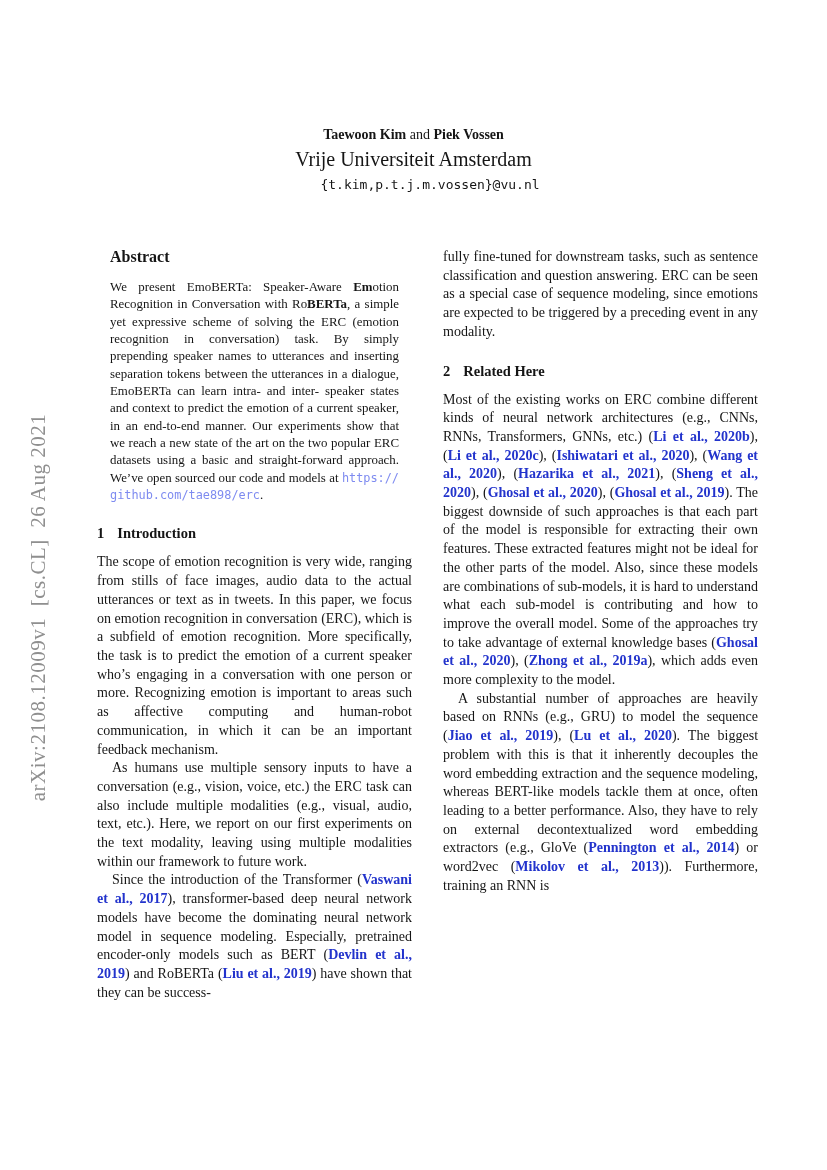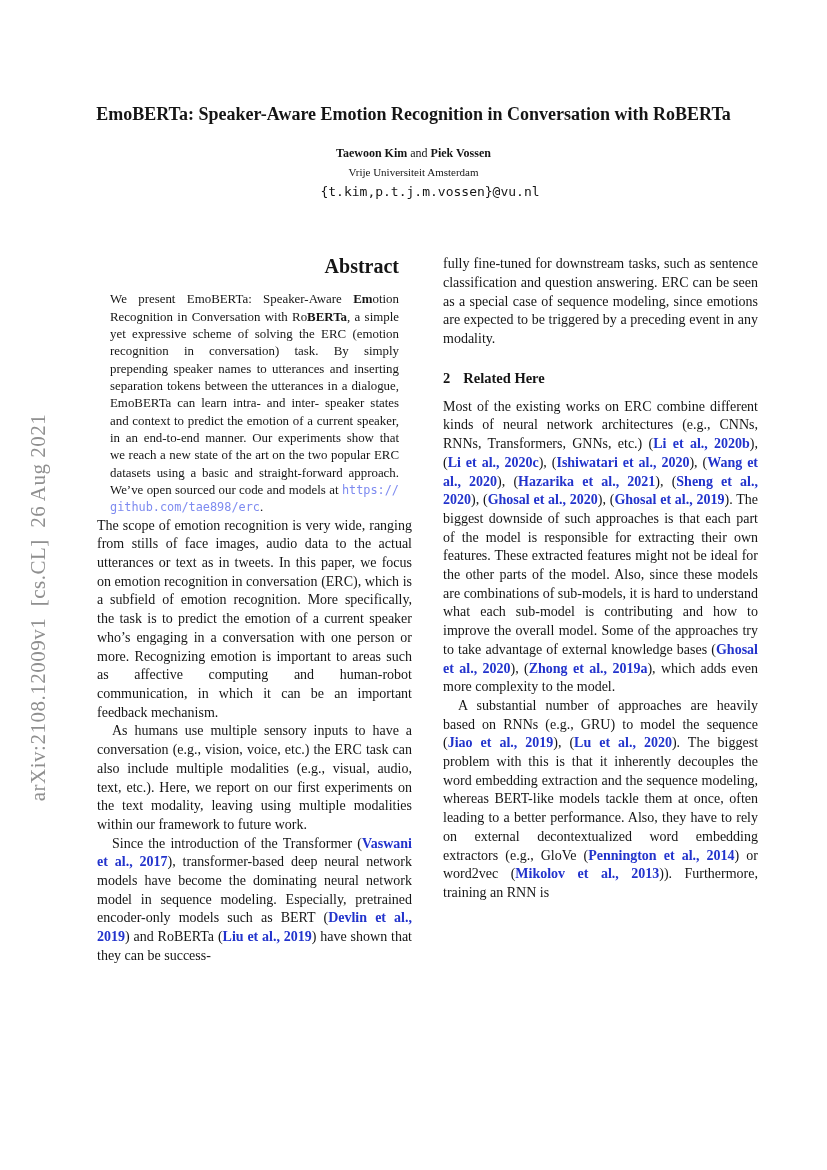--- a/index.html
+++ b/index.html
@@ -31,44 +31,44 @@
 
   
   .head { padding-top: 102px; text-align: center; }
   .title {
     margin: 0 auto;
     max-width: 640px;
     font-size: 18px;
     font-weight: bold;
     line-height: 1.4;
   }
-  .authors { margin-top: 19px; font-size: 12px; }
-  .affiliation { margin-top: 5px; font-size: 11px; }
+  .authors { margin-top: 25px; font-size: 14px; }
+  .affiliation { margin-top: 5px; font-size: 20px; }
   .email {
     margin-top: 6px;
     font-family: "DejaVu Sans Mono", monospace;
     font-size: 13px;
     margin-left: 33px;
   }
 
   
   .columns {
     display: flex;
     gap: 31px;
     padding: 0 69px 0 97px;
     margin-top: 56px;
     align-items: flex-start;
   }
   .col { width: 315px; }
 
   .abstract { padding: 0 13px; }
   .abs-heading {
     margin: 0 0 13px 0;
-    text-align: right;
-    font-size: 20px;
+    text-align: left;
+    font-size: 16px;
     font-weight: bold;
   }
   .abs-body {
     margin: 0;
     font-size: 12.9px;
     line-height: 1.345;
     text-align: justify;
   }
 
   .sec-heading {
@@ -100,35 +100,37 @@
   }
 </style>
 </head>
 <body>
 
 <div class="page">
 
   <div class="watermark">arXiv:2108.12009v1  [cs.CL]  26 Aug 2021</div>
 
   <header class="head">
-    <h1 class="title">EmoBERTa: Speaker-Aware Emotion Recognition in Conversation with RoBERTa</h1>
     <div class="authors"><span class="seg-bold">Taewoon Kim</span><span class="seg-plain">  and  </span><span class="seg-bold">Piek Vossen</span></div>
     <div class="affiliation">Vrije Universiteit Amsterdam</div>
     <div class="email">{t.kim,p.t.j.m.vossen}@vu.nl</div>
   </header>
 
   <main class="columns">
 
     <section class="col">
 
       <div class="abstract">
         <h2 class="abs-heading">Abstract</h2>
         <p class="abs-body"><span class="seg-plain">We present EmoBERTa: Speaker-Aware </span><span class="seg-bold">Em</span><span class="seg-plain">otion Recognition in Conversation with Ro</span><span class="seg-bold">BERTa</span><span class="seg-plain">, a simple yet expressive scheme of solving the ERC (emotion recognition in conversation) task. By simply prepending speaker names to utterances and inserting separation tokens between the utterances in a dialogue, EmoBERTa can learn intra- and inter- speaker states and context to predict the emotion of a current speaker, in an end-to-end manner. Our experiments show that we reach a new state of the art on the two popular ERC datasets using a basic and straight-forward approach. We’ve open sourced our code and models at </span><span class="seg-url">https://github.com/tae898/erc</span><span class="seg-plain">.</span></p>
       </div>
 
+      <h2 class="sec-heading">
+        <span class="sec-num">1</span><span>Introduction</span>
+      </h2>
 
       <p class="body-p noindent">The scope of emotion recognition is very wide, ranging from stills of face images, audio data to the actual utterances or text as in tweets. In this paper, we focus on emotion recognition in conversation (ERC), which is a subfield of emotion recognition. More specifically, the task is to predict the emotion of a current speaker who’s engaging in a conversation with one person or more. Recognizing emotion is important to areas such as affective computing and human-robot communication, in which it can be an important feedback mechanism.</p>
       <p class="body-p">As humans use multiple sensory inputs to have a conversation (e.g., vision, voice, etc.) the ERC task can also include multiple modalities (e.g., visual, audio, text, etc.). Here, we report on our first experiments on the text modality, leaving using multiple modalities within our framework to future work.</p>
       <p class="body-p"><span class="seg-plain">Since the introduction of the Transformer (</span><span class="seg-cite">Vaswani et al., 2017</span><span class="seg-plain">), transformer-based deep neural network models have become the dominating neural network model in sequence modeling. Especially, pretrained encoder-only models such as BERT (</span><span class="seg-cite">Devlin et al., 2019</span><span class="seg-plain">) and RoBERTa (</span><span class="seg-cite">Liu et al., 2019</span><span class="seg-plain">) have shown that they can be success-</span></p>
 
     </section>
 
     <section class="col">
 
       <p class="body-p noindent">fully fine-tuned for downstream tasks, such as sentence classification and question answering. ERC can be seen as a special case of sequence modeling, since emotions are expected to be triggered by a preceding event in any modality.</p>

